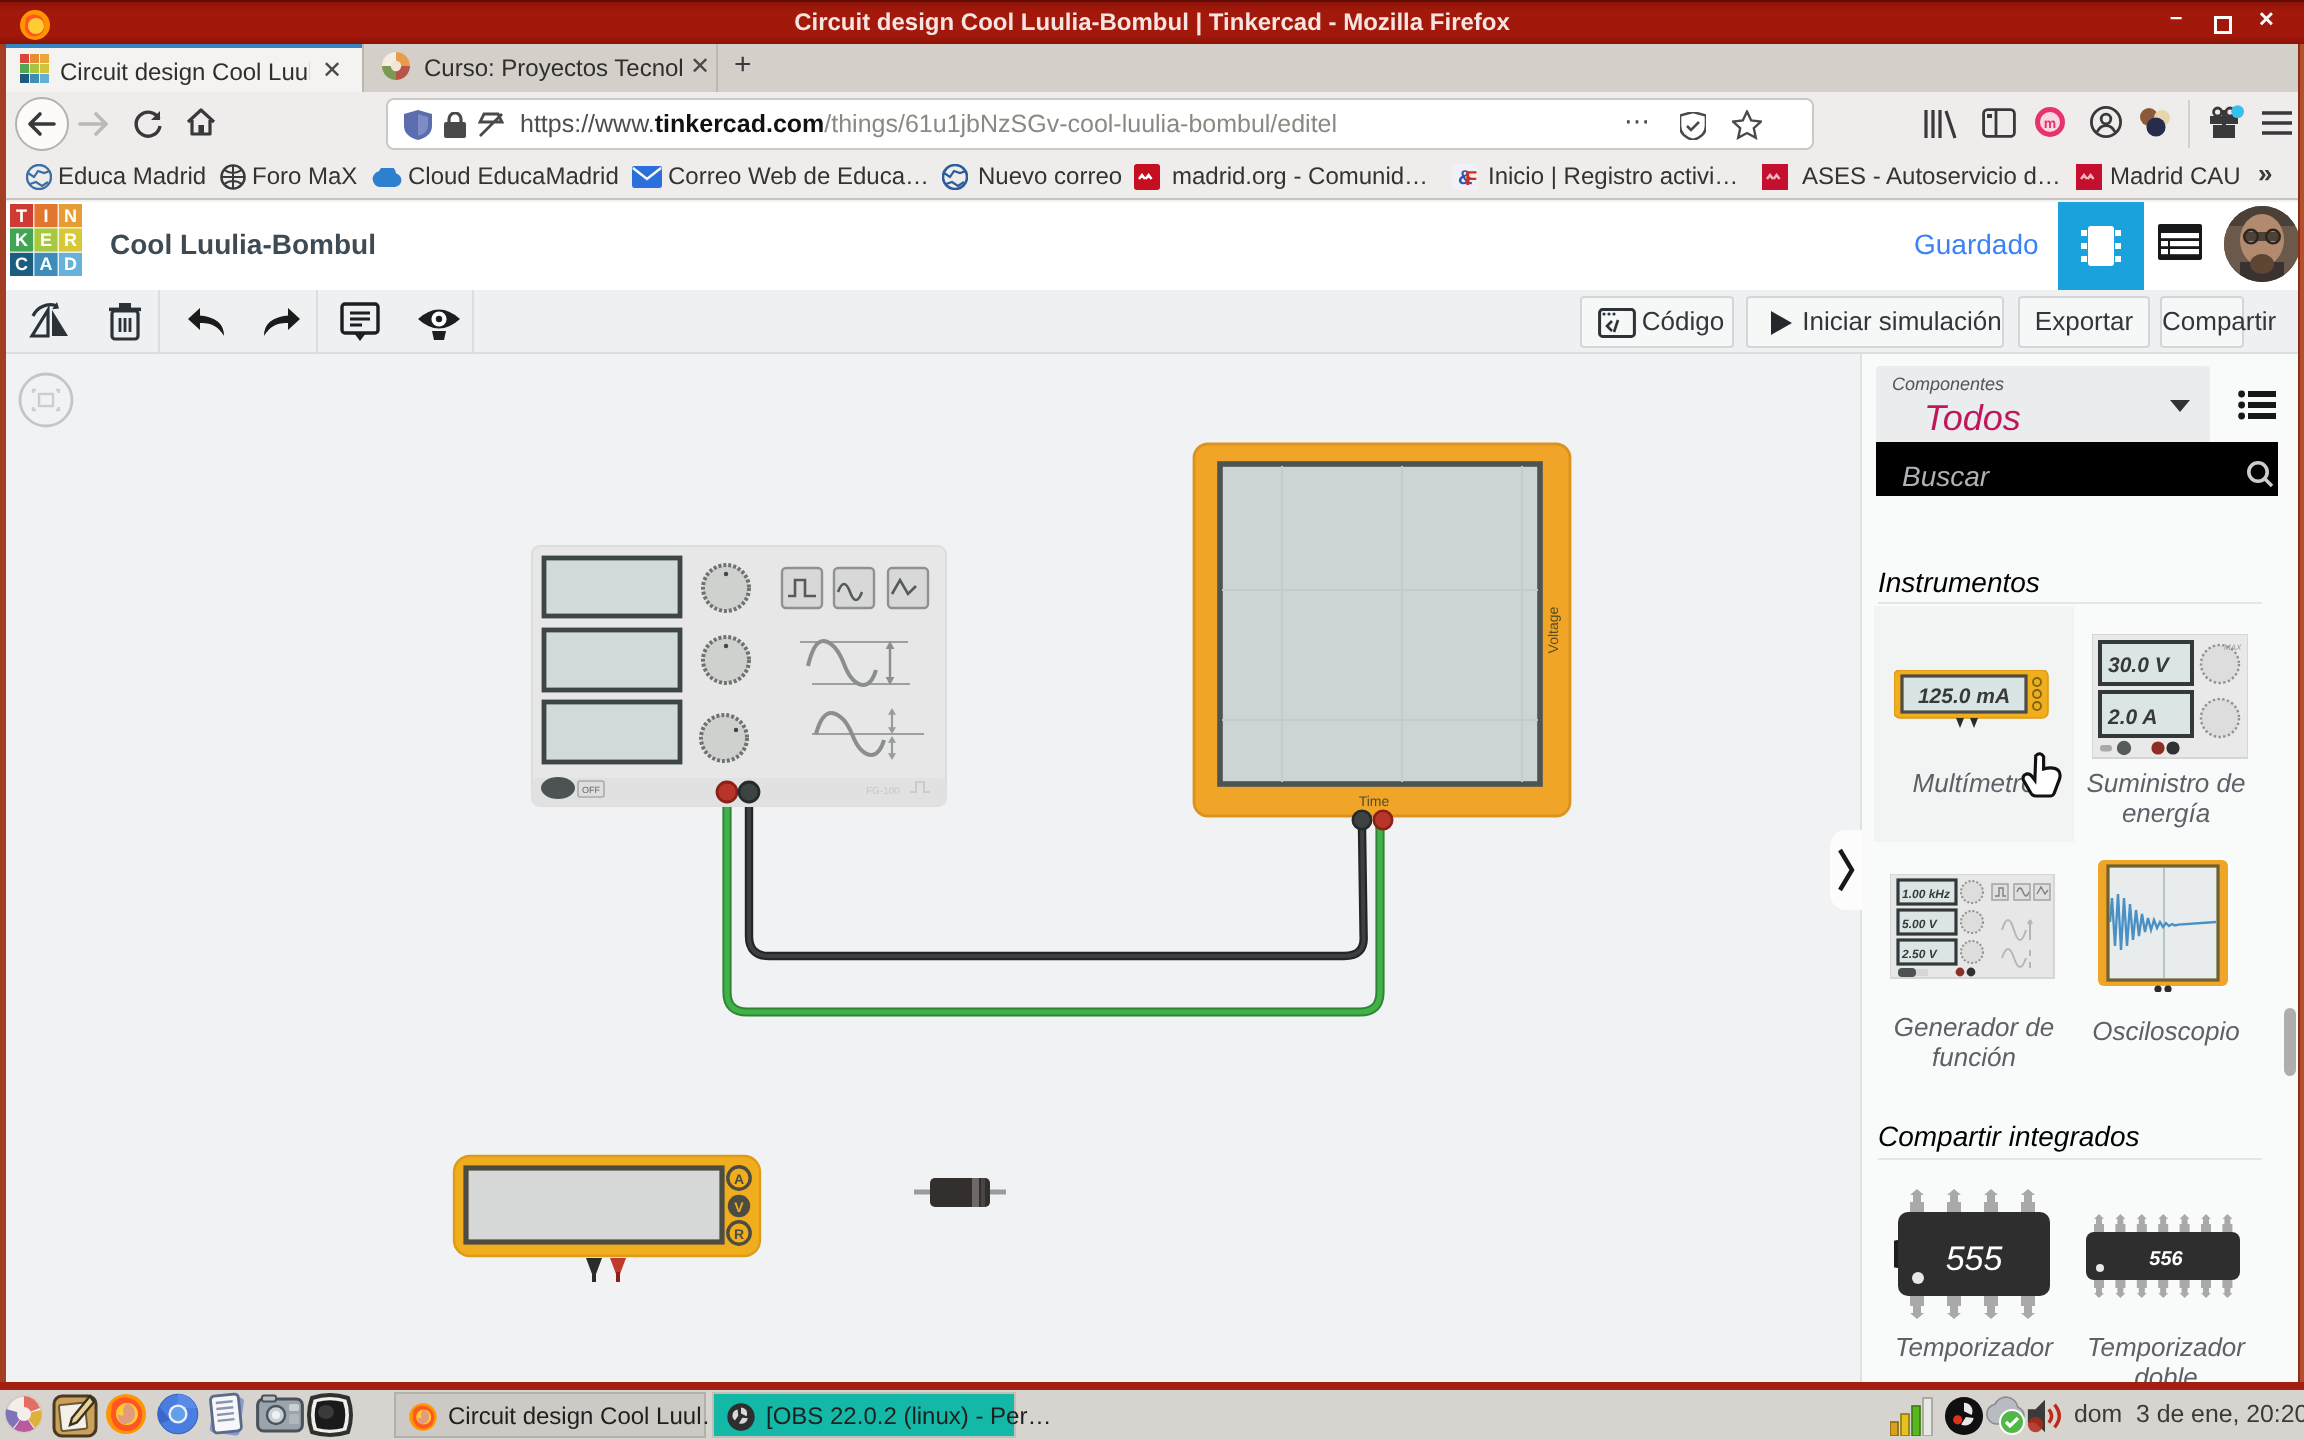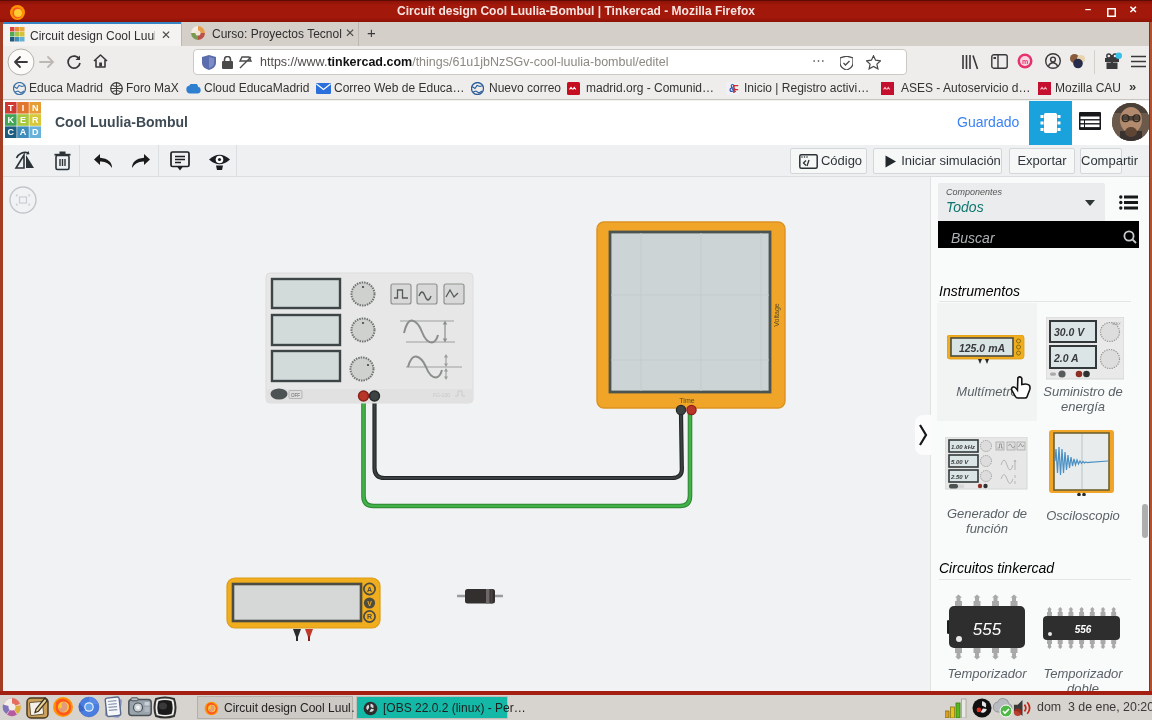--- a/index.html
+++ b/index.html
@@ -229,21 +229,21 @@
     <div class="bm" style="left:741px">Inicio | Registro activi…</div>
     <svg class="abs" style="left:878px;top:4px" width="13" height="13" viewBox="0 0 13 13">
       <rect width="13" height="13" fill="#c40f2e"></rect>
       <path d="M2.5 7.5 l1.5 -2 l1.5 2 M5.8 7.5 l1.5 -2 l1.5 2" stroke="#f5b5bd" stroke-width="1.2" fill="none"></path>
     </svg>
     <div class="bm" style="left:898px">ASES - Autoservicio d…</div>
     <svg class="abs" style="left:1035px;top:4px" width="13" height="13" viewBox="0 0 13 13">
       <rect width="13" height="13" fill="#c40f2e"></rect>
       <path d="M2.5 7.5 l1.5 -2 l1.5 2 M5.8 7.5 l1.5 -2 l1.5 2" stroke="#f5b5bd" stroke-width="1.2" fill="none"></path>
     </svg>
-    <div class="bm" style="left:1052px">Mozilla CAU</div>
+    <div class="bm" style="left:1052px">Madrid CAU</div>
     <div class="bm" style="left:1126px;top:1px;font-size:13px;font-weight:bold;color:#3a3a3a">»</div>
   </div>
 
   <div id="tkheader">
     <svg class="abs" style="left:2px;top:1px" width="37" height="37" viewBox="0 0 37 37">
       <g font-family="Liberation Sans, sans-serif" font-size="9" font-weight="bold" text-anchor="middle">
       <rect x="0" y="0" width="11.6" height="11.6" fill="#cd3b32"></rect>
           <text x="5.8" y="8.8" fill="#fff">T</text>
       <rect x="12.2" y="0" width="11.6" height="11.6" fill="#e1762f"></rect>
           <text x="18" y="8.8" fill="#fff">I</text>
@@ -446,21 +446,21 @@
       <line x1="454" y1="419" x2="500" y2="419" stroke="#9b9b9b" stroke-width="2.6"></line>
       <rect x="462" y="412" width="30" height="14.5" rx="2.5" fill="#332f2f"></rect>
       <rect x="483" y="412" width="3.5" height="14.5" fill="#6e6868"></rect>
       <rect x="487.5" y="412" width="2" height="14.5" fill="#4a4545"></rect>
     </g>
   </svg>
 
   <div id="panel">
     <div class="abs" style="left:7px;top:6px;width:167px;height:39px;background:#ebeced;border-radius:2px">
       <div class="abs" style="left:8px;top:4px;font-size:9px;color:#555">Componentes</div>
-      <div class="abs" style="left:8px;top:16px;font-size:14px;color:#0f766e">Todos</div>
+      <div class="abs" style="left:24px;top:16px;font-size:18px;color:#be185d">Todos</div>
       <svg class="abs" style="left:147px;top:17px" width="10" height="6" viewBox="0 0 10 6">
           <path d="M0 0 h10 l-5 6 z" fill="#2f3437"></path>
         </svg>
     </div>
     <svg class="abs" style="left:188px;top:18px" width="19" height="15" viewBox="0 0 19 15">
       <g fill="#17181a">
           <circle cx="1.8" cy="2" r="1.7"></circle>
           <rect x="5" y="0.5" width="14" height="3"></rect>
       <circle cx="1.8" cy="7.5" r="1.7"></circle>
           <rect x="5" y="6" width="14" height="3"></rect>
@@ -546,21 +546,21 @@
     <svg class="abs" style="left:118px;top:253px" width="66" height="66" viewBox="0 0 66 66">
       <rect x="0" y="0" width="65" height="63" rx="3" fill="#f0a528"></rect>
       <rect x="5" y="3" width="55" height="57" fill="#e8eced" stroke="#6e6230" stroke-width="1.6"></rect>
       <line x1="33" y1="4" x2="33" y2="59" stroke="#b9c4c6" stroke-width="1"></line>
       <path d="M6 31 l1 -12 l1.5 24 l1.5 -26 l1.5 28 l1.5 -26 l1.5 24 l1.5 -21 l1.5 18 l1.5 -15 l1.5 13 l1.5 -11 l1.5 9 l1.5 -7 l1.5 6 l1.5 -5 l1.5 4 l1.5 -3 l1.5 2.5 l1.5 -2 l1.5 1.5 l1.5 -1 l1.5 0.7 l1.7 -0.4 L59 31" fill="none" stroke="#4a90c4" stroke-width="1.2"></path>
       <circle cx="30" cy="64.5" r="1.8" fill="#2b2b2b"></circle>
       <circle cx="35" cy="64.5" r="1.8" fill="#2b2b2b"></circle>
     </svg>
     <div class="plabel" style="left:102px;top:331px;width:100px">Osciloscopio</div>
 
-    <div class="phead" style="left:8px;top:383px">Circuitos tinkercad</div>
+    <div class="phead" style="left:8px;top:383px">Compartir integrados</div>
     <div class="abs" style="left:8px;top:402px;width:192px;height:1px;background:#e4e6e6"></div>
 
     <svg class="abs" style="left:16px;top:417px" width="80" height="66" viewBox="0 0 80 66">
       <g fill="#a9a9a9">
         <path d="M8 12 v-5 h7 v5 z M9.5 7 v-3.5 h4 l0 3.5 z M11.5 3.5 l-3.5 0 l3.5 -3 l3.5 3 z"></path>
         <g transform="translate(18.5,0)">
             <path d="M8 12 v-5 h7 v5 z M9.5 7 v-3.5 h4 v3.5 z M8 3.5 l3.5 -3 l3.5 3 z"></path>
           </g>
         <g transform="translate(37,0)">
             <path d="M8 12 v-5 h7 v5 z M9.5 7 v-3.5 h4 v3.5 z M8 3.5 l3.5 -3 l3.5 3 z"></path>

